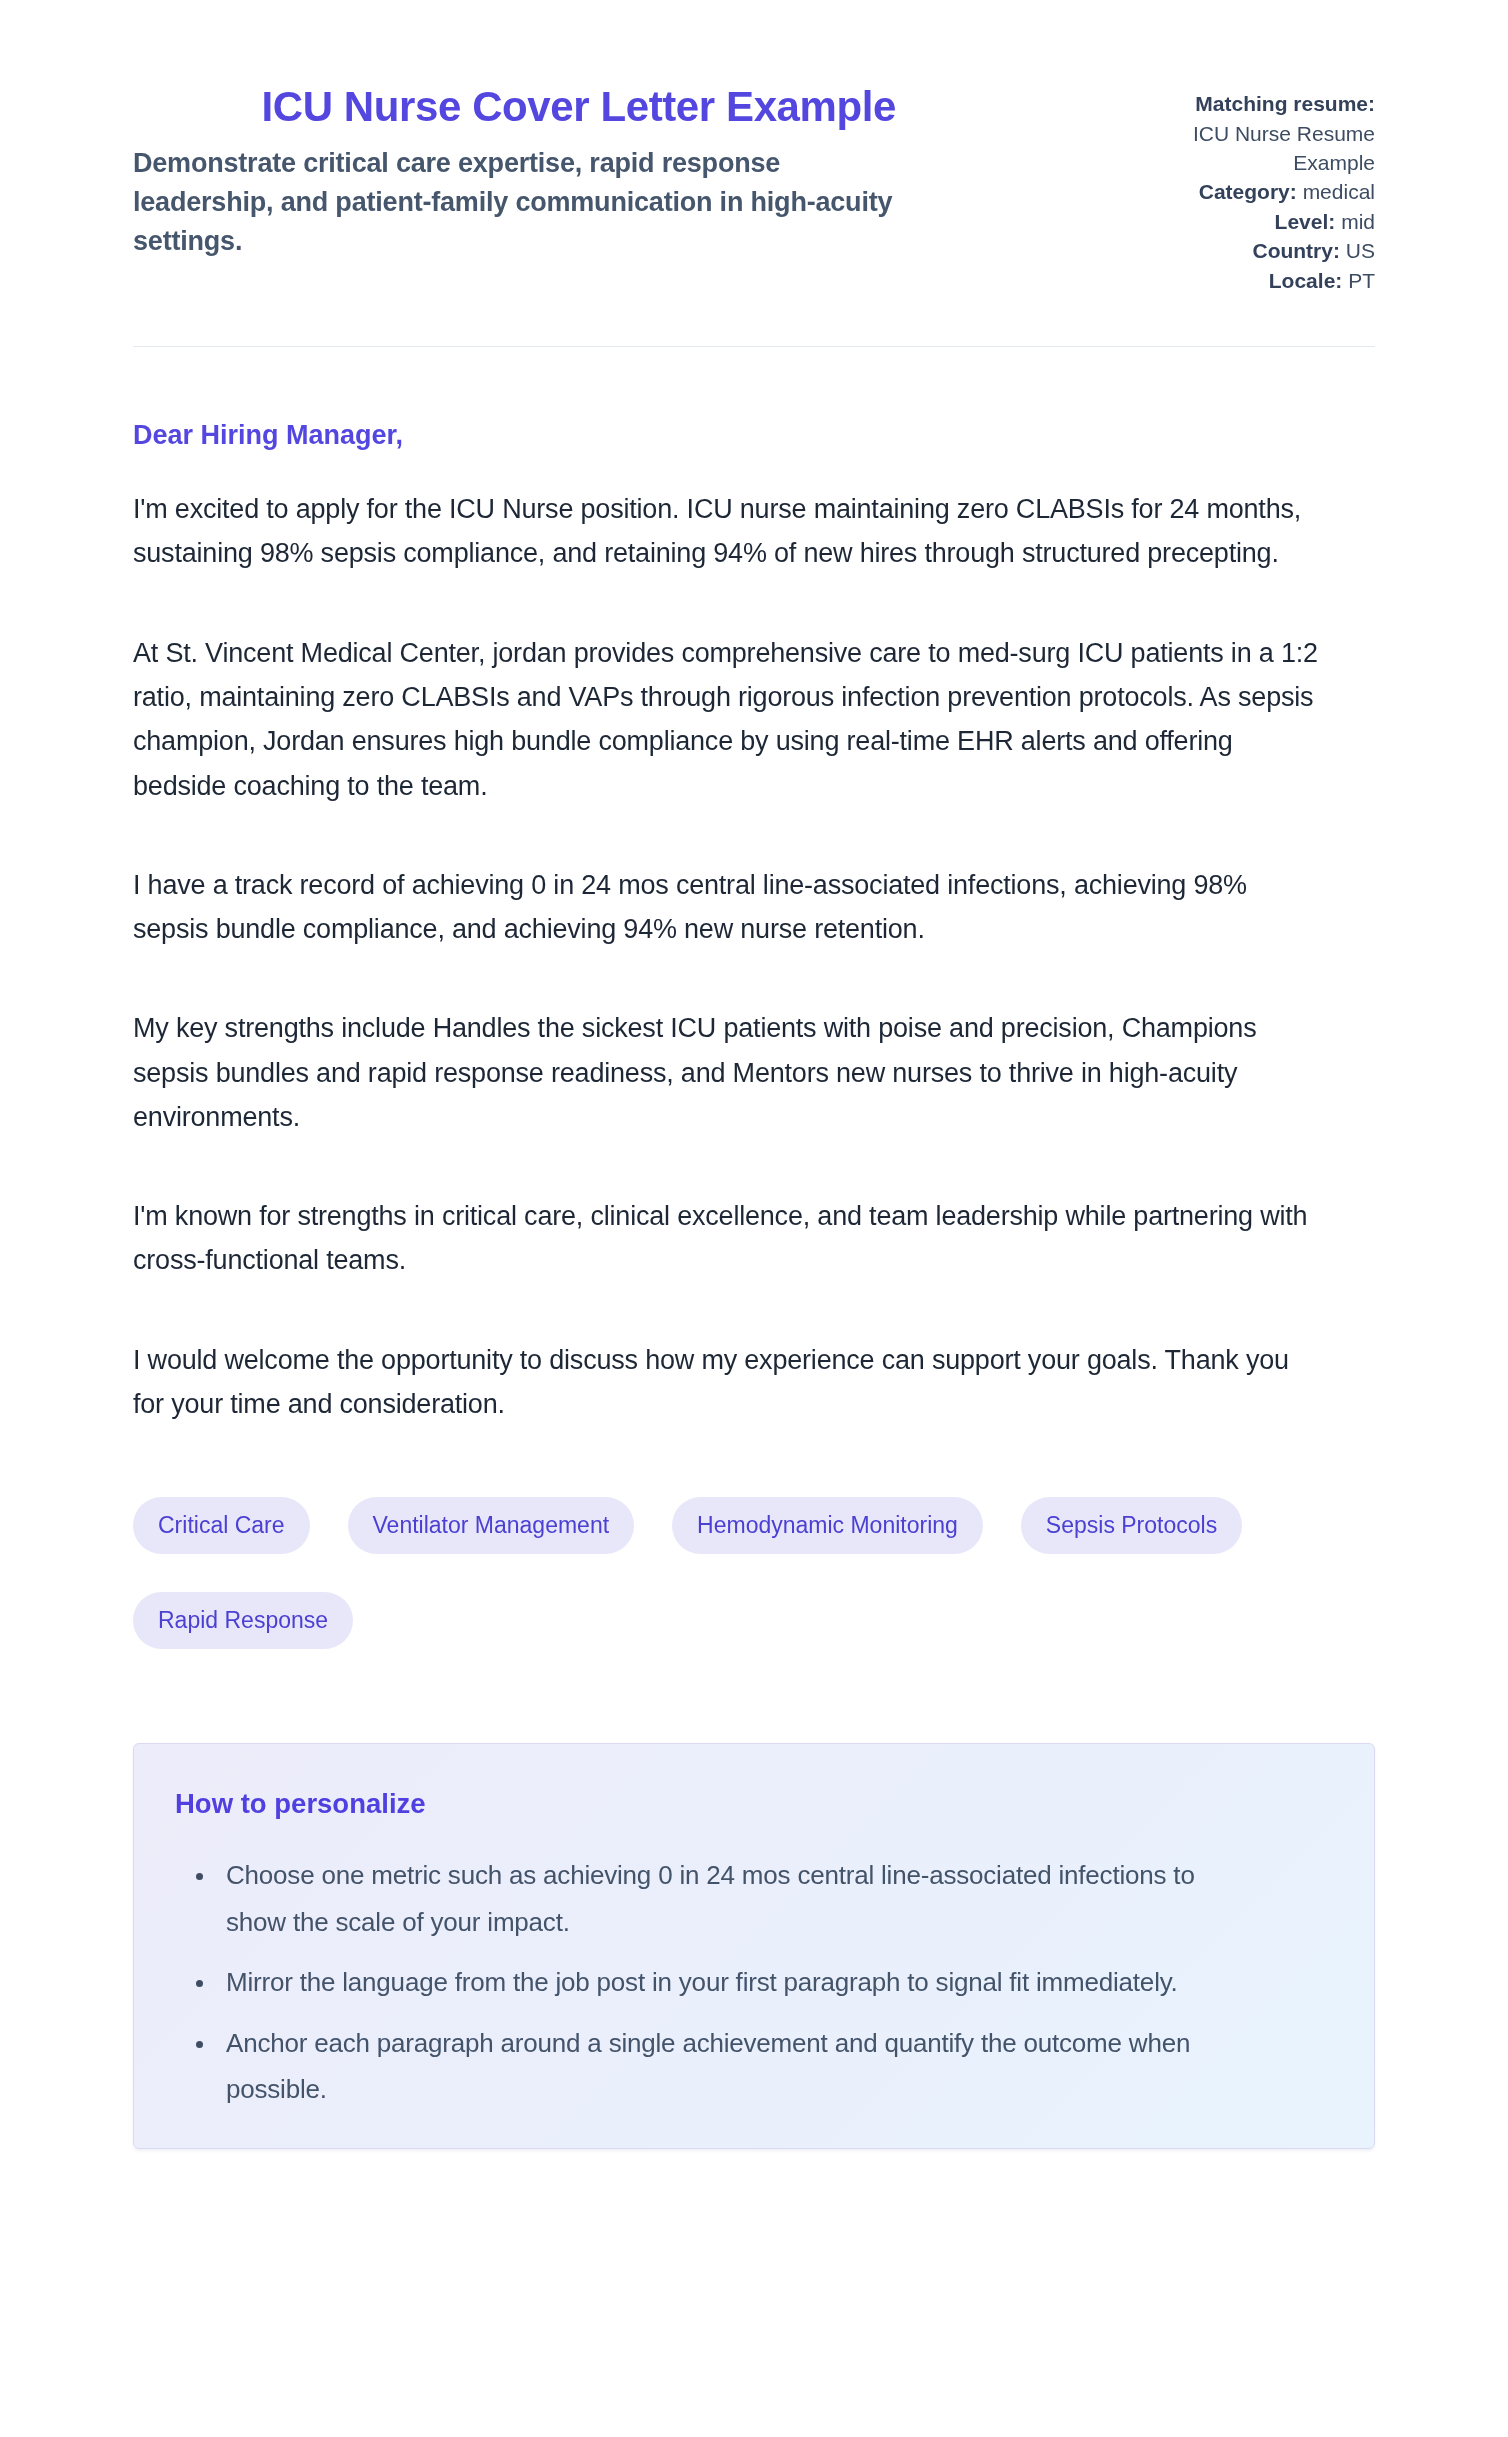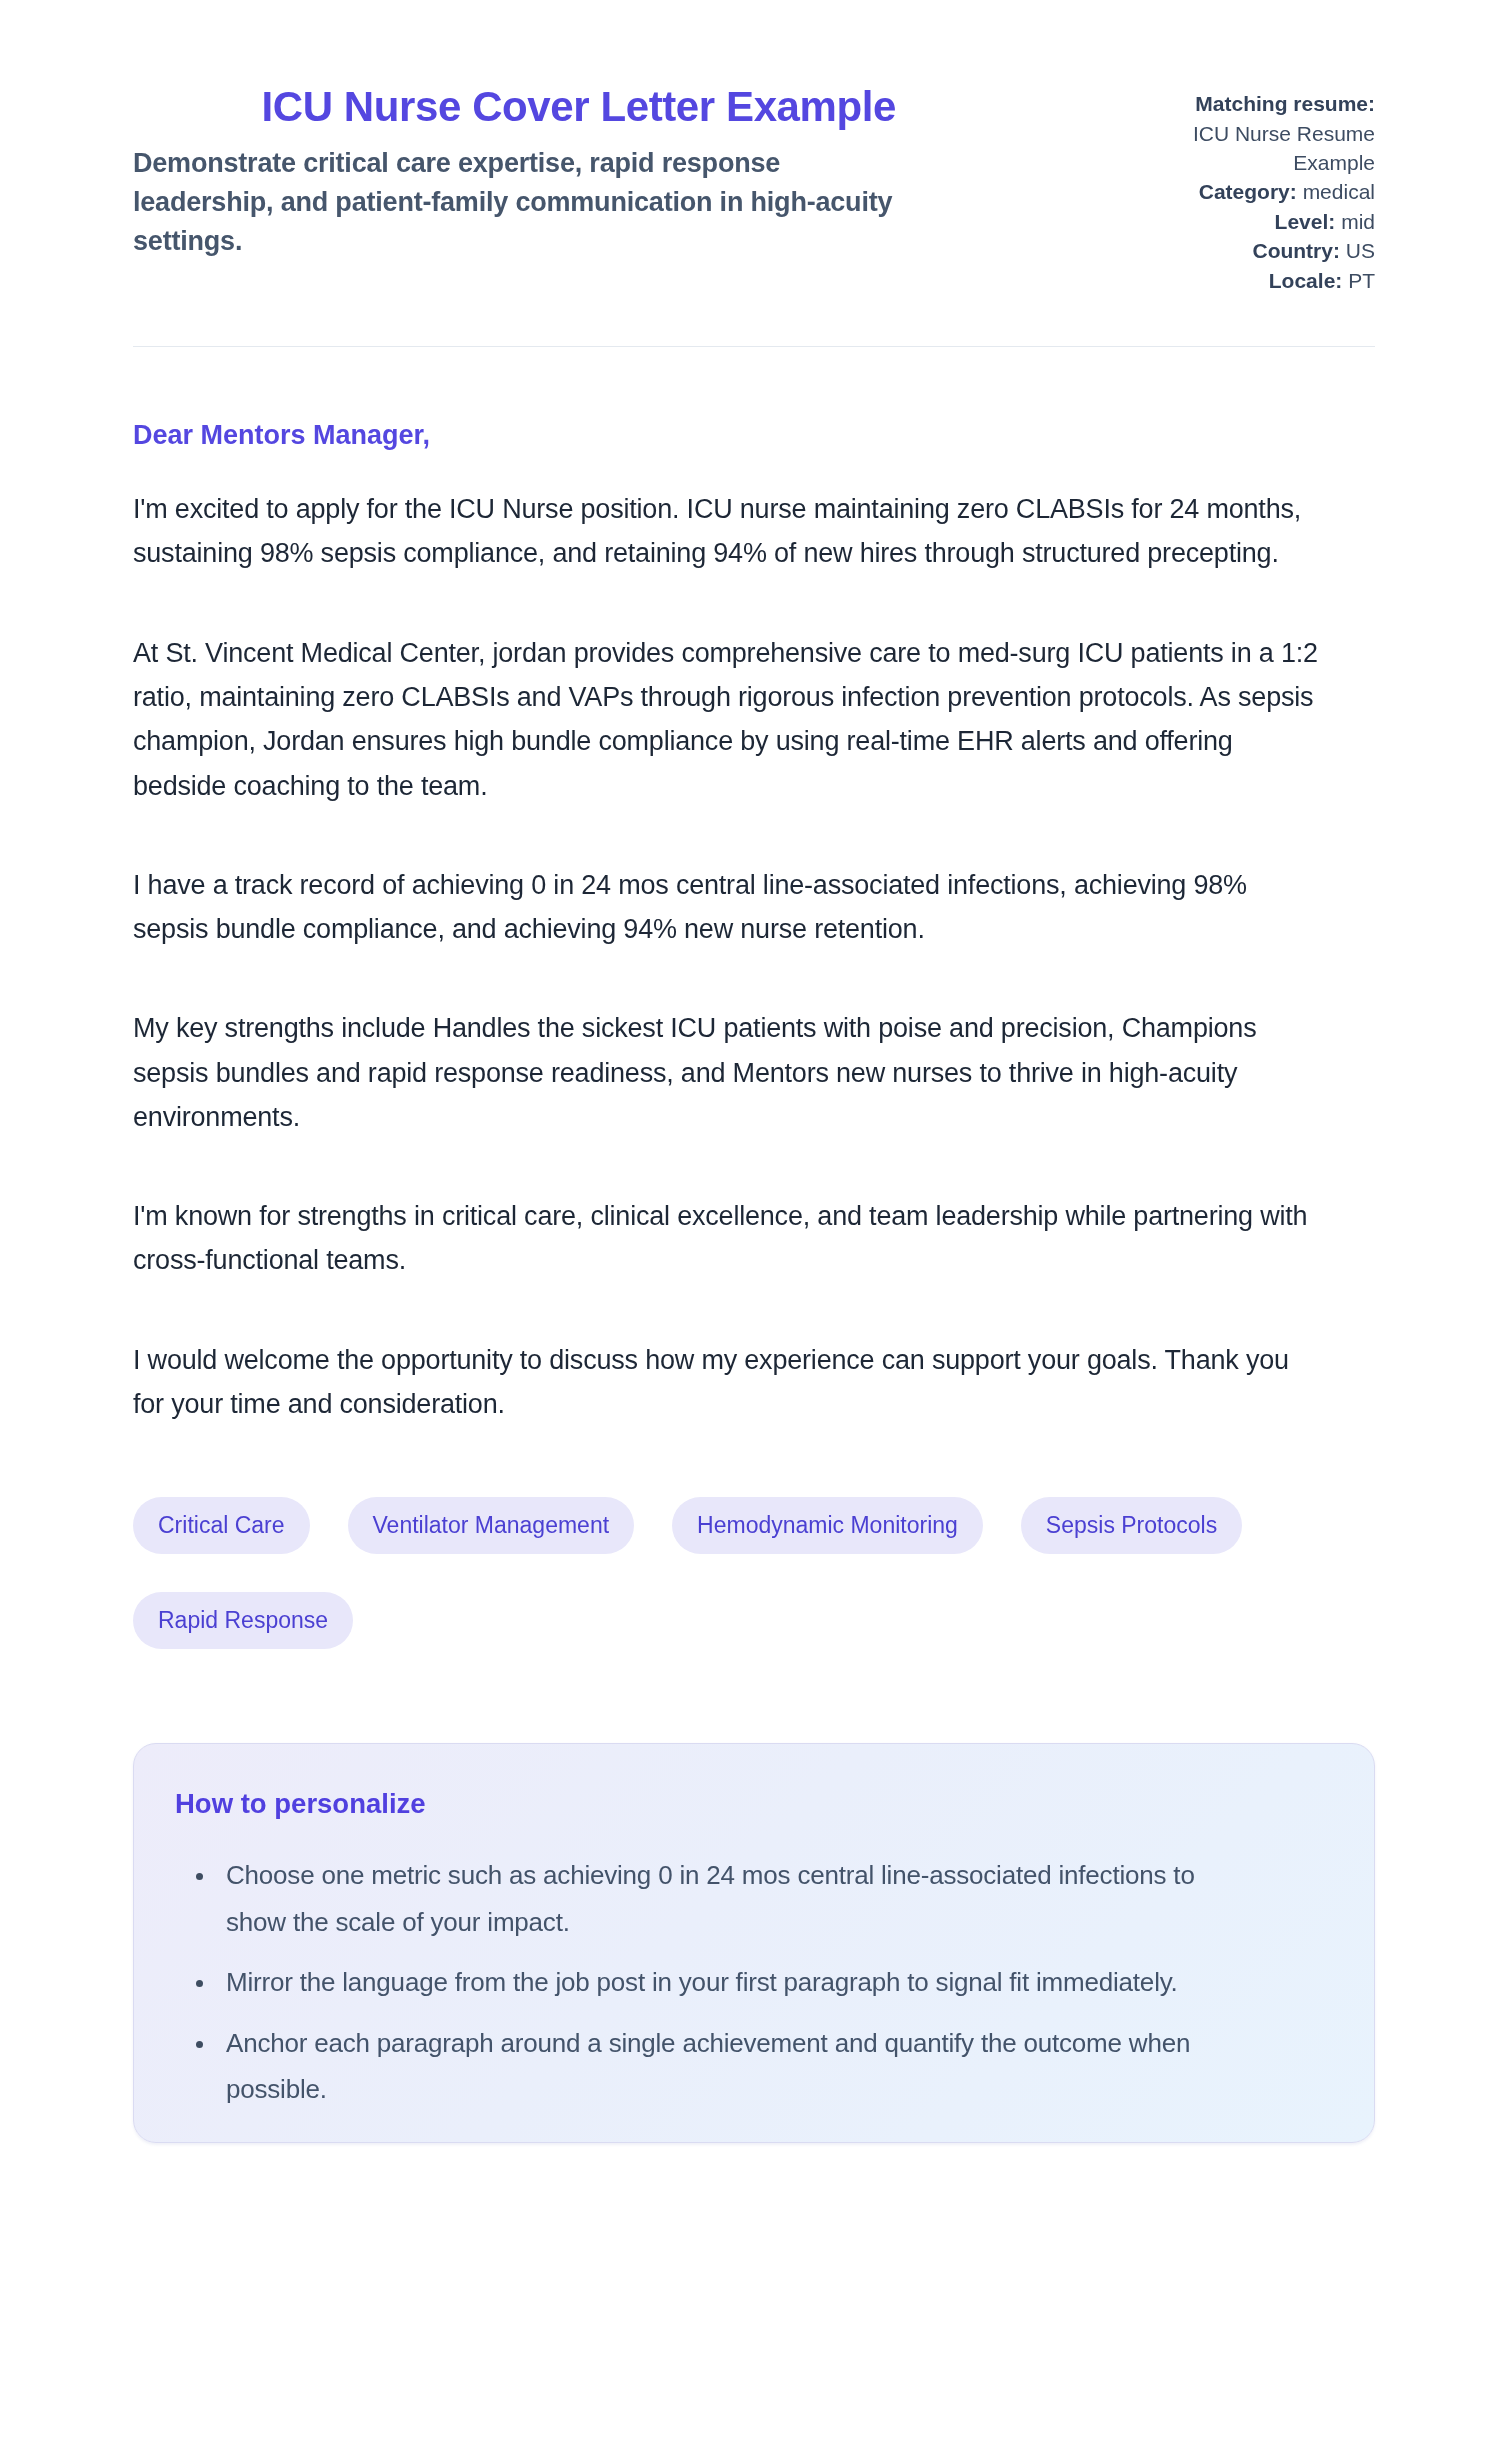--- a/index.html
+++ b/index.html
@@ -105,23 +105,23 @@
     line-height: 1;
     padding: 17px 25px;
     border-radius: 30px;
     white-space: nowrap;
     cursor: pointer;
   }
   
   .callout {
     margin-top: 94px;
     border: 1.8px solid #dadbf2;
-    border-radius: 23px;
+    border-radius: 6px;
     background: linear-gradient(135deg, #edecfa 0%, #eaeffb 45%, #e8f3fd 100%);
-    padding: 44px 43px 15px 41px;
+    padding: 44px 43px 21px 41px;
     box-shadow: 0 1.8px 2.7px rgba(120,130,190,0.12);
   }
   .callout-heading {
     font-size: 27.5px;
     font-weight: bold;
     color: #5040df;
     margin: 0 0 32px 0;
   }
   .callout-list {
     margin: 12px;
@@ -169,21 +169,21 @@
       <div>
         <b>Locale:</b>
         <span>PT</span>
       </div>
     </div>
   </div>
 
   <hr class="divider">
 
   <div>
-    <div class="greeting">Dear Mentors Manager,</div>
+    <div class="greeting">Dear Hiring Manager,</div>
     <p class="para first">I'm excited to apply for the ICU Nurse position. ICU nurse maintaining zero CLABSIs for 24 months, sustaining 98% sepsis compliance, and retaining 94% of new hires through structured precepting.</p>
     <p class="para">At St. Vincent Medical Center, jordan provides comprehensive care to med-surg ICU patients in a 1:2 ratio, maintaining zero CLABSIs and VAPs through rigorous infection prevention protocols. As sepsis champion, Jordan ensures high bundle compliance by using real-time EHR alerts and offering bedside coaching to the team.</p>
     <p class="para">I have a track record of achieving 0 in 24 mos central line-associated infections, achieving 98% sepsis bundle compliance, and achieving 94% new nurse retention.</p>
     <p class="para">My key strengths include Handles the sickest ICU patients with poise and precision, Champions sepsis bundles and rapid response readiness, and Mentors new nurses to thrive in high-acuity environments.</p>
     <p class="para">I'm known for strengths in critical care, clinical excellence, and team leadership while partnering with cross-functional teams.</p>
     <p class="para">I would welcome the opportunity to discuss how my experience can support your goals. Thank you for your time and consideration.</p>
 
   </div>
 
   <div class="tags">

